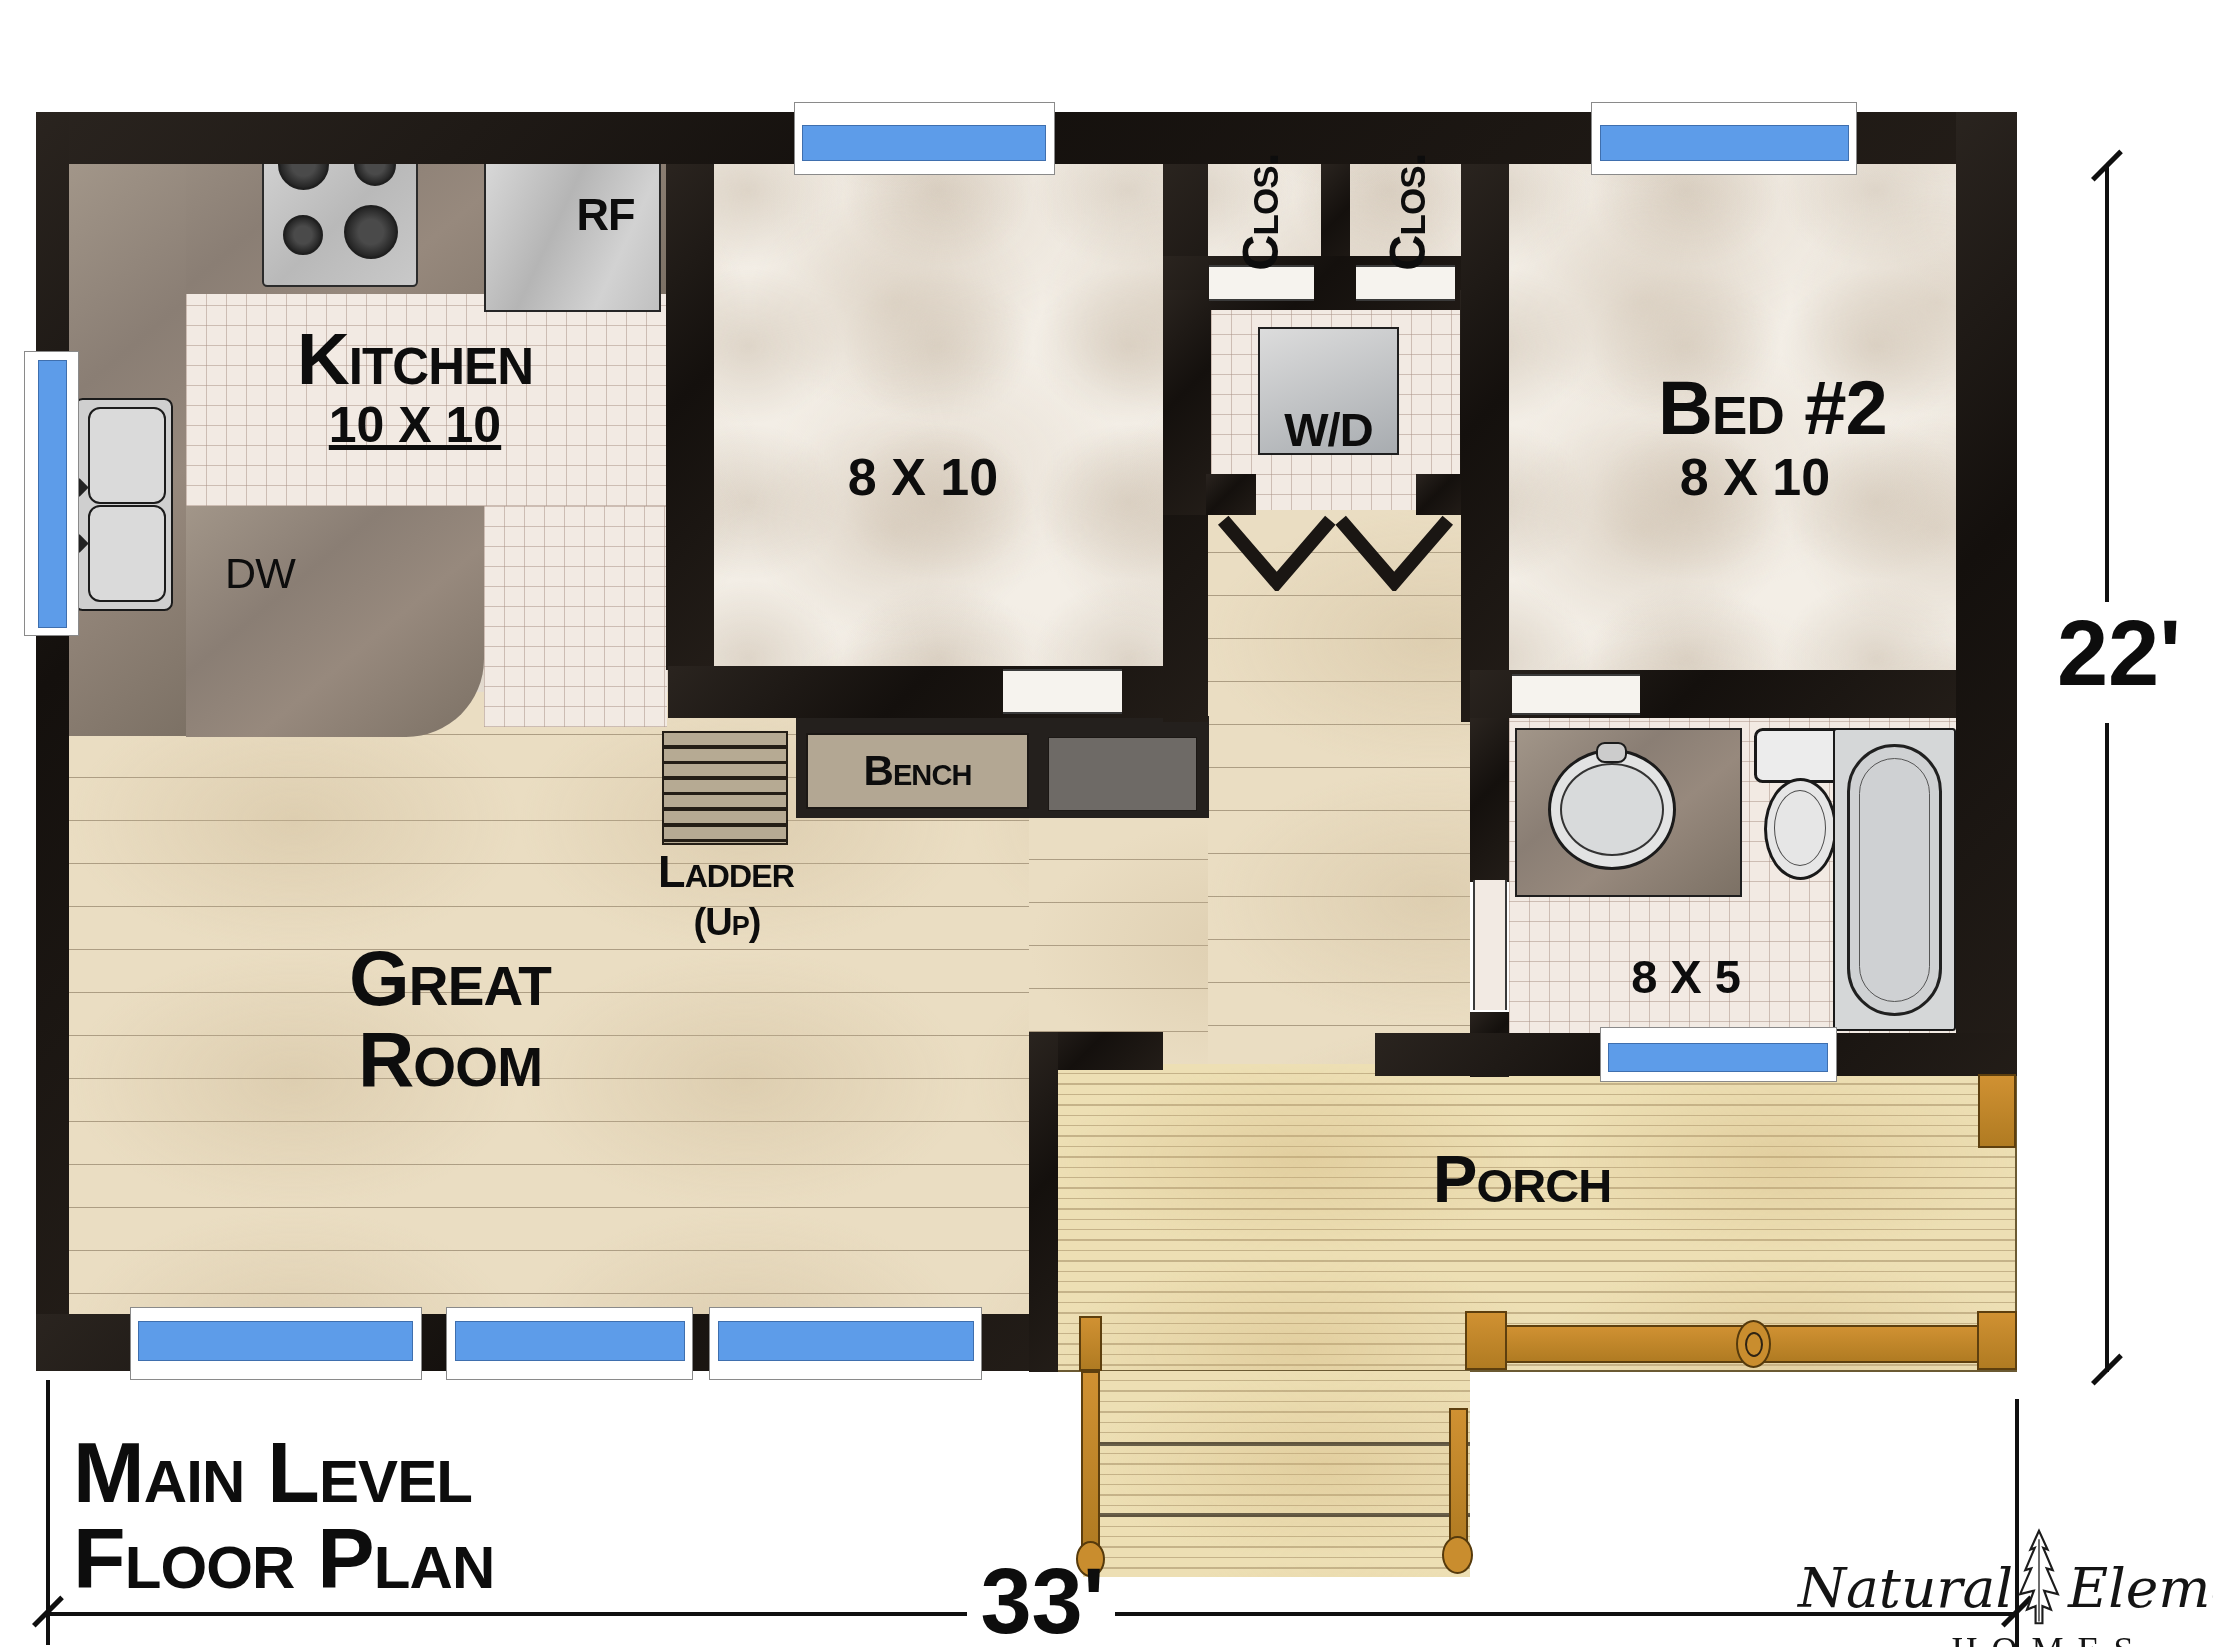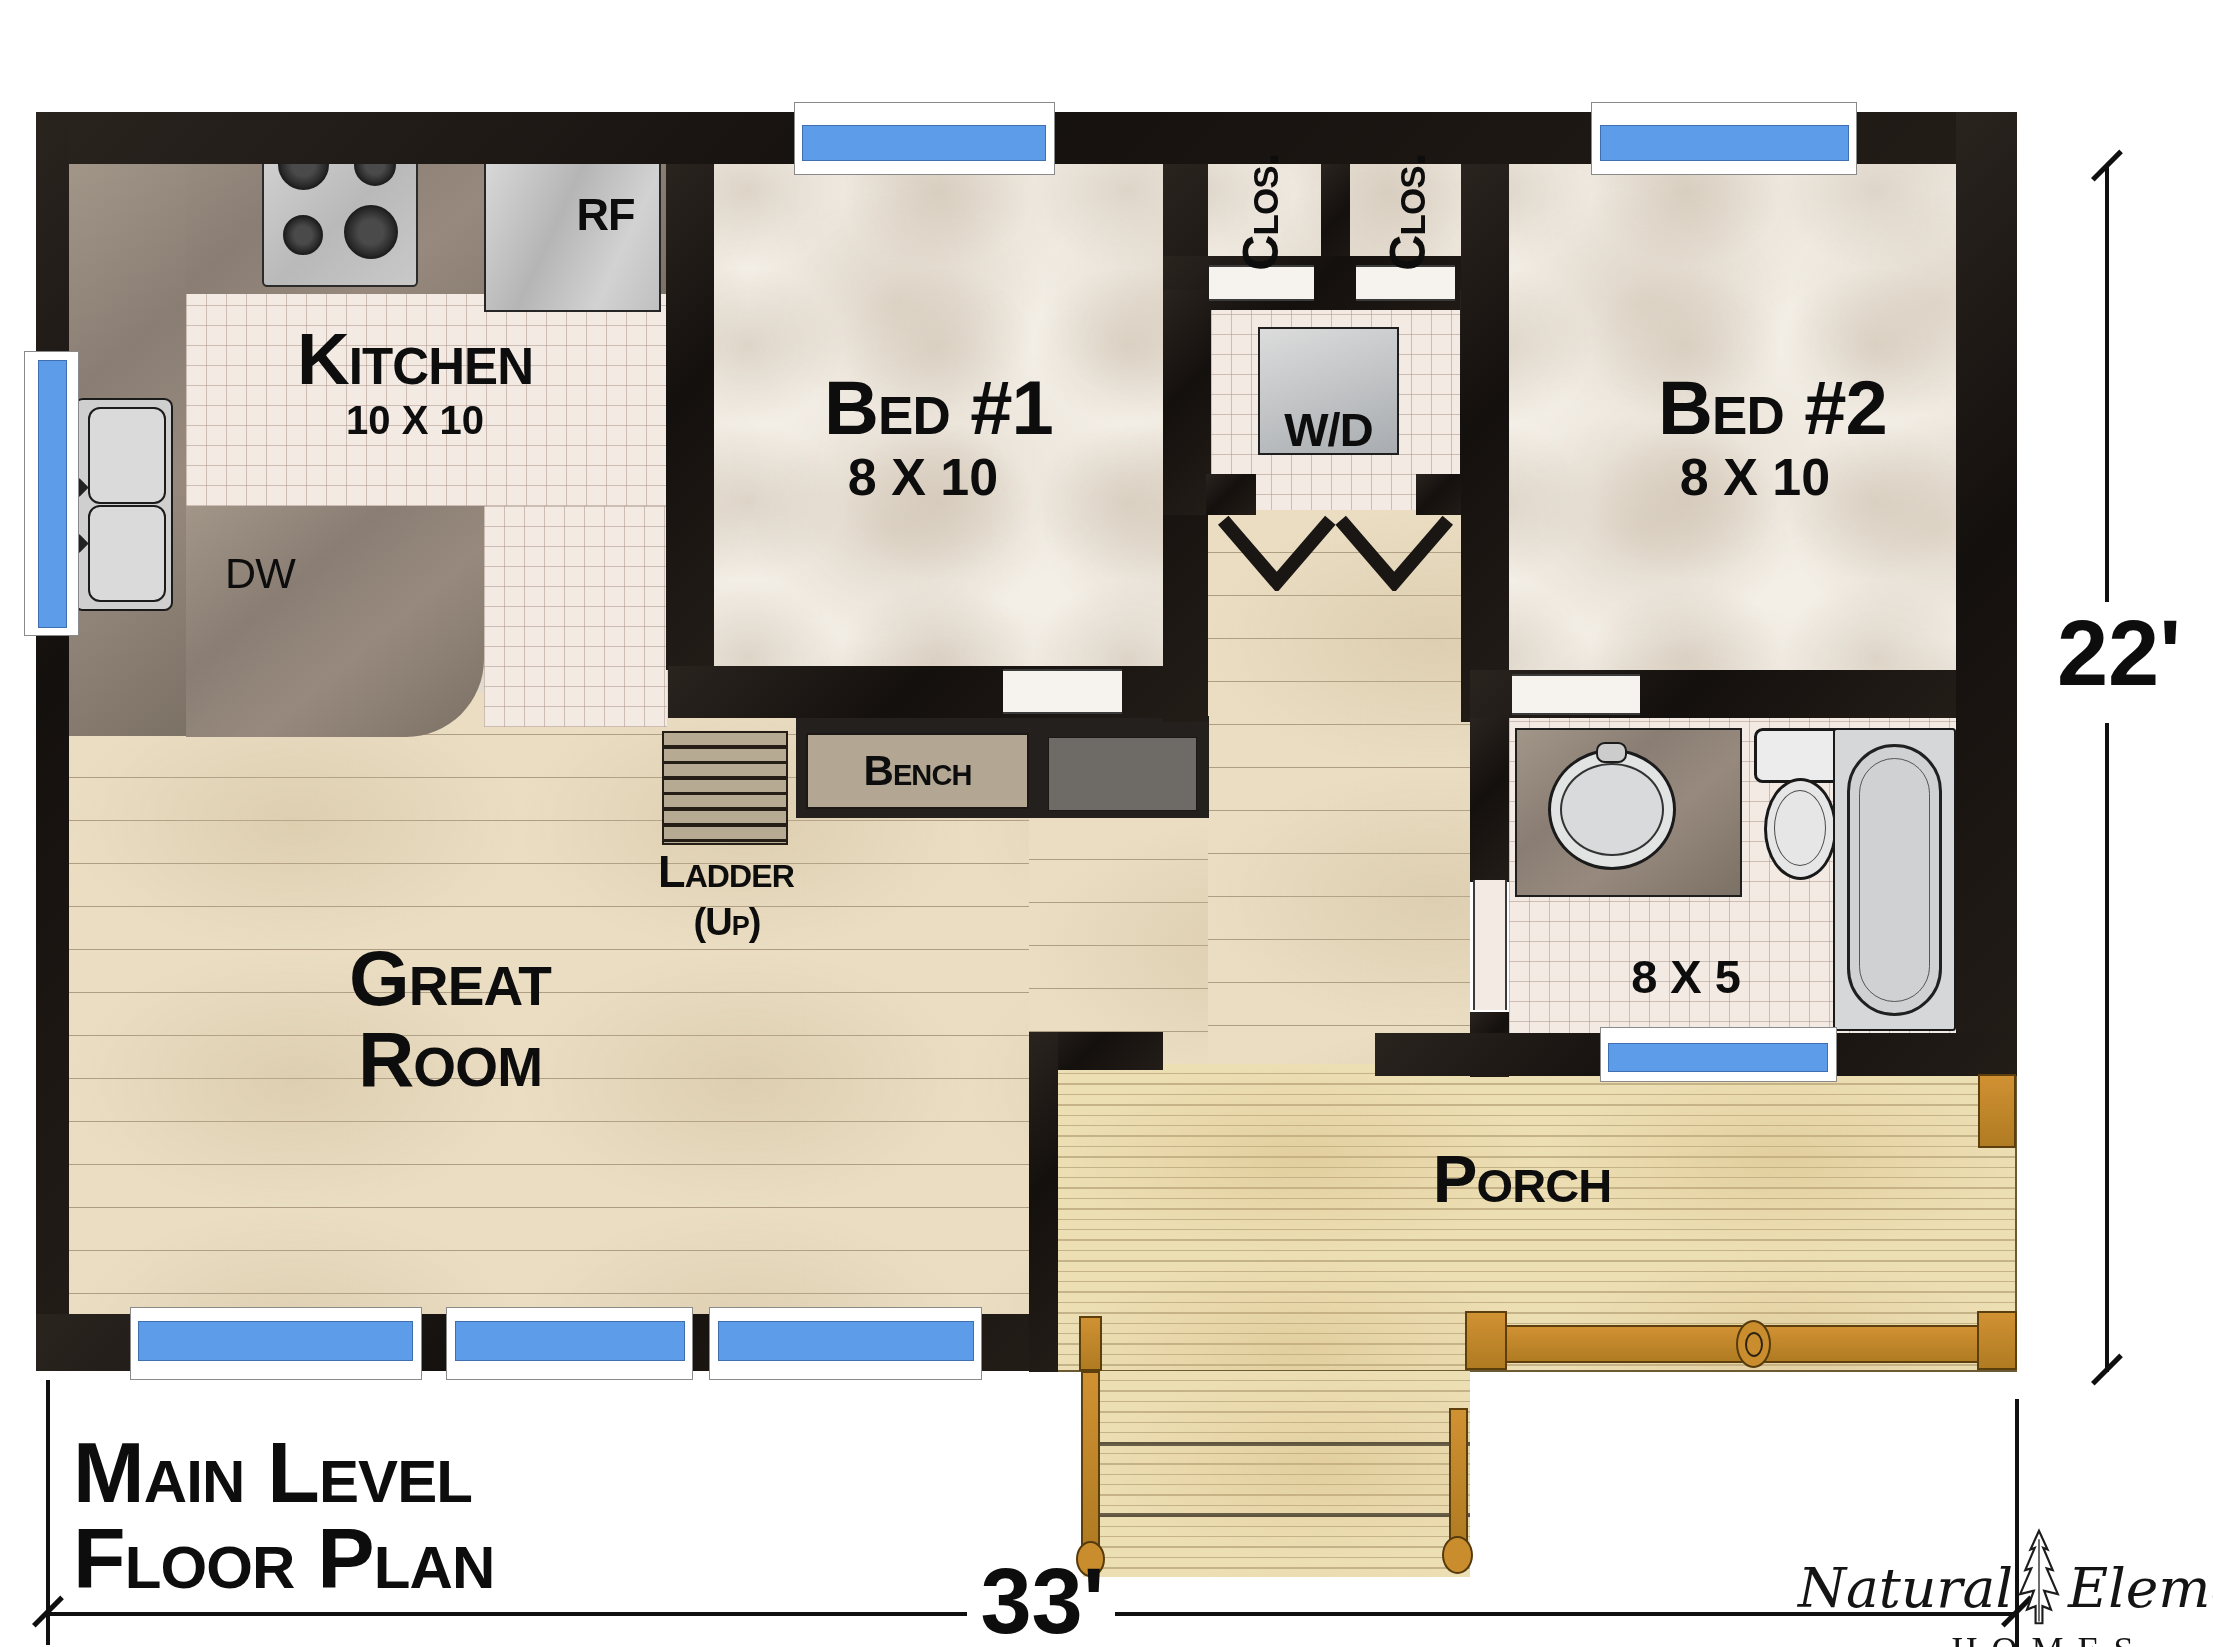--- a/index.html
+++ b/index.html
@@ -163,24 +163,23 @@
   <div class="abs brown" style="left:1465px;top:1285px;width:42px;height:59px;"></div>
   <div class="abs brown" style="left:1977px;top:1285px;width:40px;height:59px;"></div>
   <div class="abs brown" style="left:1978px;top:1048px;width:38px;height:74px;"></div>
   <div class="abs brown" style="left:1079px;top:1290px;width:22.5px;height:55px;"></div>
   <div class="abs brown" style="left:1081px;top:1345px;width:19px;height:178px;"></div>
   <div class="abs" style="left:1076px;top:1515px;width:29px;height:36px;background:#c98d2e;border:2.6px solid #553a0c;border-radius:50%;box-sizing:border-box;"></div>
   <div class="abs brown" style="left:1449px;top:1382px;width:19px;height:137px;"></div>
   <div class="abs" style="left:1442px;top:1510px;width:31px;height:38px;background:#c98d2e;border:2.6px solid #553a0c;border-radius:50%;box-sizing:border-box;"></div>
 
   <div class="abs lbl" style="left:199px;top:296px;width:432px;font-size:73px;">Kitchen</div>
-  <div class="abs num" style="left:199px;top:374px;width:432px;font-size:40px;">10 X 10</div>
+  <div class="abs num" style="left:199px;top:374px;width:432px;font-size:50px;text-decoration:underline;">10 X 10</div>
   <div class="abs lbl" style="left:208px;top:526px;width:104px;font-size:43px;font-variant:normal;font-weight:400;">DW</div>
 
-  <div class="abs lbl" style="left:718px;top:344px;width:441px;font-size:76px;">Bed #1</div>
   <div class="abs num" style="left:707px;top:425px;width:432px;font-size:52px;">8 X 10</div>
 
   <div class="abs lbl" style="left:1552px;top:344px;width:441px;font-size:76px;">Bed #2</div>
   <div class="abs num" style="left:1539px;top:425px;width:432px;font-size:52px;">8 X 10</div>
 
   <div class="abs lbl" style="left:1153px;top:143px;width:216px;height:86px;font-size:50px;transform:rotate(-90deg);display:flex;align-items:center;justify-content:center;">Clos.</div>
   <div class="abs lbl" style="left:1300px;top:143px;width:216px;height:86px;font-size:50px;transform:rotate(-90deg);display:flex;align-items:center;justify-content:center;">Clos.</div>
 
   <div class="abs lbl" style="left:199px;top:913px;width:502px;font-size:78px;">Great</div>
   <div class="abs lbl" style="left:199px;top:994px;width:502px;font-size:78px;">Room</div>

